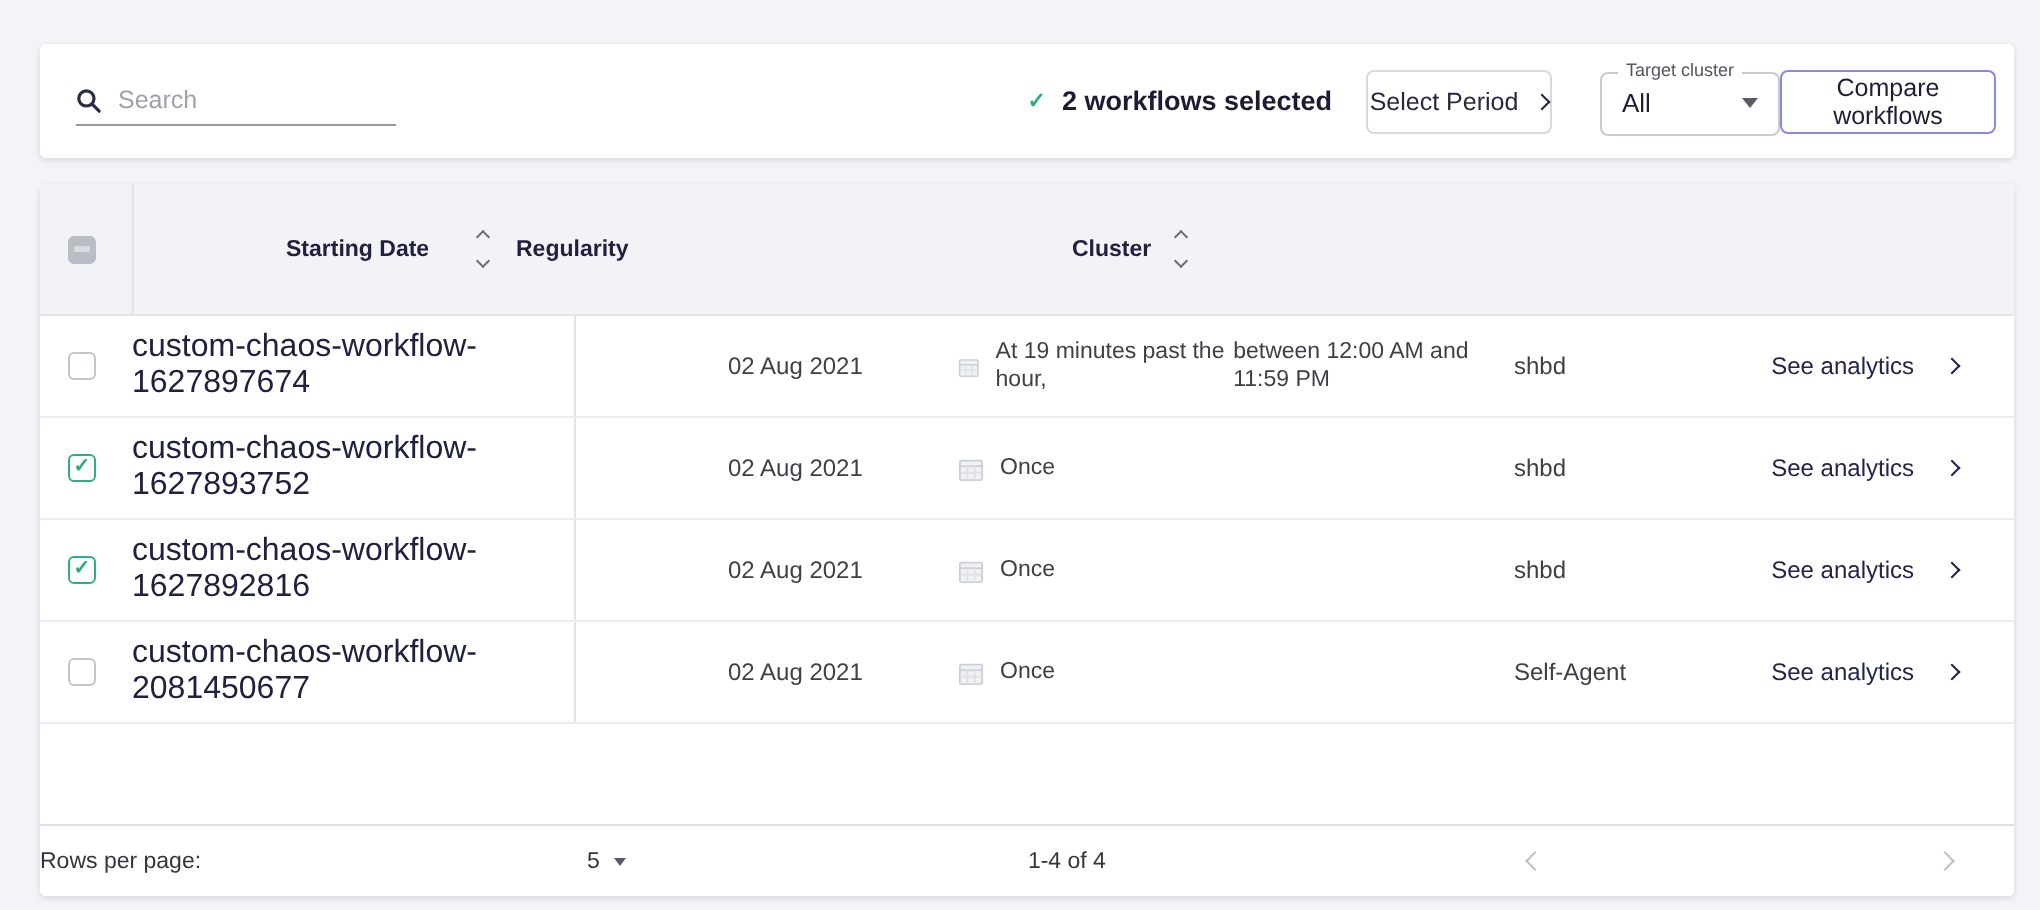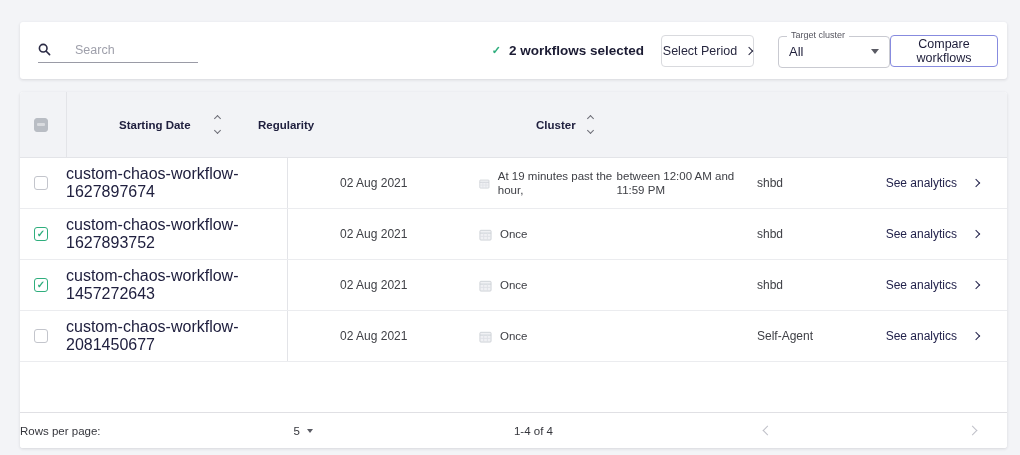--- a/index.html
+++ b/index.html
@@ -6,35 +6,35 @@
     --green:#2fae7d; --purple:#878bdf; --dark:#20203f; --mid:#3f4046;
     --bg:#f3f4f7; --line:#e3e4e8; --muted:#9fa0ab;
   }
   *{box-sizing:border-box;margin:0;padding:0}
   html,body{width:1020px;height:455px;overflow:hidden}
   body{background:var(--bg);font-family:"Liberation Sans",sans-serif;position:relative}
   .card{position:absolute;left:20px;width:987px;background:#fff;border-radius:3px;
         box-shadow:0 1px 3px rgba(40,40,60,.14)}
   
   .toolbar{top:22px;height:57px;display:flex;align-items:center;padding:0 9px 0 18px}
-  .search{display:flex;align-items:flex-start;gap:24px;width:160px;border-bottom:1px solid #9a9ba6;
+  .search{display:flex;align-items:flex-end;gap:8px;width:160px;border-bottom:1px solid #9a9ba6;
           padding-bottom:5px;margin-top:4px}
   .search input{border:none;outline:none;width:120px;font-size:12.5px;color:var(--dark);
           font-family:"Liberation Sans",sans-serif}
   .search input::placeholder{color:var(--muted)}
   .tb-right{margin-left:auto;display:flex;align-items:center}
   .summary{display:flex;align-items:center;gap:8px;font-weight:bold;font-size:13.5px;
            color:#1b1b33;margin-right:17px}
   .summary .tick{color:var(--green);font-size:11px;font-weight:bold}
   .btn{background:#fff;border:1px solid #d9dade;border-radius:4px;height:32px;
        font-size:12.5px;color:#27273f;display:flex;align-items:center;justify-content:center;
        gap:9px;cursor:pointer;font-family:"Liberation Sans",sans-serif}
   .btn.period{width:93px;margin-right:24px}
   .btn.compare{width:108px;border:1px solid var(--purple);color:#1d1d39}
-  .fieldset{position:relative;width:112px;height:32px;border:1px solid #c9cad1;border-radius:4px;
+  .fieldset{position:relative;width:90px;height:32px;border:1px solid #c9cad1;border-radius:4px;
             display:flex;align-items:center;padding:0 10px;cursor:pointer;margin-top:2px}
   .fieldset .legend{position:absolute;top:-7px;left:8px;background:#fff;padding:0 4px;
             font-size:9px;color:#55555f;white-space:nowrap}
   .fieldset .value{font-size:13px;color:#1d1d39}
   
   .chev{display:inline-block;width:6px;height:6px;border-top:1.6px solid currentColor;
         border-right:1.6px solid currentColor}
   .chev.right{transform:rotate(45deg)}
   .chev.left{transform:rotate(-135deg)}
   .chev.up{transform:rotate(-45deg)}
@@ -42,21 +42,21 @@
   .caret-down{width:0;height:0;border-left:4px solid transparent;border-right:4px solid transparent;
         border-top:5px solid #5a5b64;margin-left:auto}
   
   .table{top:92px;height:356px;display:flex;flex-direction:column}
   .thead{height:66px;background:#f2f3f6;display:flex;align-items:center;
          border-bottom:1px solid var(--line);border-radius:3px 3px 0 0}
   .row{height:51px;display:flex;align-items:center;border-bottom:1px solid #ebecef;background:#fff}
   .col{display:flex;align-items:center}
   .col.c-check{width:46px;padding-left:14px}
   .col.c-name{width:221px;font-weight:normal;font-size:16px;color:var(--dark)}
-  .col.c-date{width:192px;padding-left:52px;font-size:12px;color:var(--mid);
+  .col.c-date{width:192px;padding-left:76px;font-size:12px;color:var(--mid);
         border-left:1px solid var(--line);align-self:stretch}
   .col.c-reg{width:278px;gap:8px;font-size:11.5px;color:var(--mid)}
   .col.c-cluster{width:120px;font-size:12px;color:var(--mid)}
   .col.c-analytics{flex:1;justify-content:flex-end;padding-right:28px}
   .thead .col{font-weight:bold;font-size:11.5px;color:var(--dark);gap:12px}
   .thead .c-date,.row .c-date{display:flex;align-items:center}
   .sort{display:flex;flex-direction:column;gap:7px;color:#6b6c75}
   .sort .chev{width:5px;height:5px;border-width:1.4px}
   .checkbox{width:14px;height:14px;border:1.6px solid #c3c5cc;border-radius:3px;background:#fff;
         display:flex;align-items:center;justify-content:center;cursor:pointer}
@@ -196,21 +196,21 @@
           <span>See analytics</span>
           <span class="chev right"></span>
         </a>
       </div>
     </div>
 
     <div class="row">
       <div class="col c-check">
         <span class="checkbox checked">✓</span>
       </div>
-      <div class="col c-name">custom-chaos-workflow-1457272643</div>
+      <div class="col c-name">custom-chaos-workflow-1627892816</div>
       <div class="col c-date">02 Aug 2021</div>
       <div class="col c-reg">
         <svg width="13" height="13" viewBox="0 0 14 14">
           <rect x="1" y="2.5" width="12" height="10.5" rx="1" fill="#f0f1f4" stroke="#ccd0d6"></rect>
           <line x1="1" y1="5.5" x2="13" y2="5.5" stroke="#ccd0d6"></line>
           <line x1="5" y1="5.5" x2="5" y2="13" stroke="#dfe1e6"></line>
           <line x1="9" y1="5.5" x2="9" y2="13" stroke="#dfe1e6"></line>
           <line x1="1" y1="9" x2="13" y2="9" stroke="#dfe1e6"></line>
         </svg>
         <span class="reg-lines">

